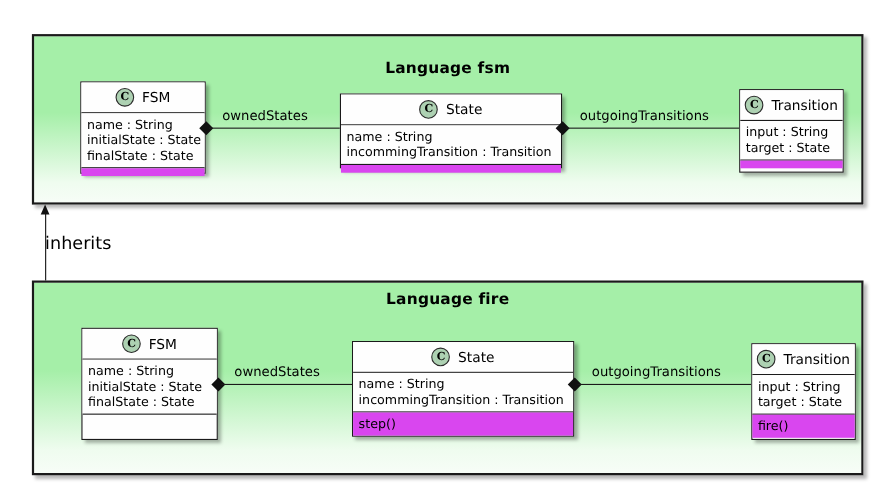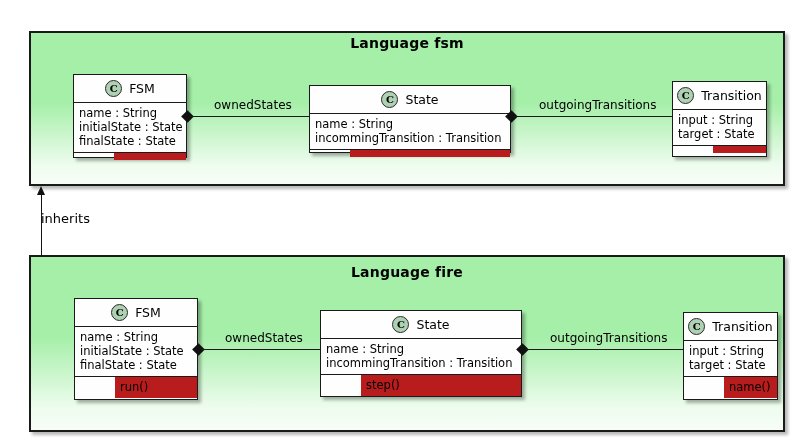--- a/index.html
+++ b/index.html
@@ -71,23 +71,22 @@
     font-size: 12.5px;
     color: #000;
   }
   .cls-attrs {
     padding: 3px 5px 4px 5px;
     border-bottom: 1.5px solid #1a1a1a;
     background: #FEFEFE;
   }
   .cls-ops {
     padding: 3px 5px 4px 5px;
-    background: #b91c1c;
+    background: #d946ef;
     min-height: 7px;
-    margin-left: 40px;
   }
   .cls-ops.empty {
     padding: 0;
     height: 7px;
   }
   .member {
     font-size: 11.5px;
     color: #000;
     line-height: 14px;
     white-space: nowrap;
@@ -104,49 +103,48 @@
     width: 9px;
     height: 9px;
     background: #111111;
     transform: rotate(45deg);
   }
   .assoc-label {
     position: absolute;
     font-size: 12px;
     color: #000;
     white-space: nowrap;
-    margin-left: 12px;
   }
 
   
   .inh-line {
     position: absolute;
     width: 0;
     border-left: 1.4px solid #111111;
   }
   .inh-head {
     position: absolute;
     width: 0;
     height: 0;
     border-left: 4.5px solid transparent;
     border-right: 4.5px solid transparent;
     border-bottom: 9px solid #111111;
   }
   .inh-label {
     position: absolute;
-    font-size: 13px;
+    font-size: 16px;
     color: #000;
     white-space: nowrap;
   }
 </style>
 </head>
 <body>
 
 <div class="package" style="left:29px; top:31px; width:756px; height:155px;">
-  <div class="package-title" style="top:2px;">Language fsm</div>
+  <div class="package-title" style="top:21px;">Language fsm</div>
 </div>
 
 <div class="uml-class" style="left:73px; top:74px; width:114px; height:84px;">
   <div class="cls-header">
     <span class="cls-icon">C</span>
     <span class="cls-name">FSM</span>
   </div>
   <div class="cls-attrs">
     <div class="member">name : String</div>
     <div class="member">initialState : State</div>
@@ -198,23 +196,20 @@
 <div class="uml-class" style="left:74px; top:298px; width:124px; height:102px;">
   <div class="cls-header">
     <span class="cls-icon">C</span>
     <span class="cls-name">FSM</span>
   </div>
   <div class="cls-attrs">
     <div class="member">name : String</div>
     <div class="member">initialState : State</div>
     <div class="member">finalState : State</div>
   </div>
-  <div class="cls-ops">
-    <div class="member">run()</div>
-  </div>
 </div>
 
 <div class="assoc-label" style="left:213px; top:331px;">ownedStates</div>
 <div class="diamond" style="left:194px; top:345px;"></div>
 <div class="assoc-line" style="left:201px; top:349px; width:119px;"></div>
 
 <div class="uml-class" style="left:320px; top:310px; width:202px; height:87px;">
   <div class="cls-header">
     <span class="cls-icon">C</span>
     <span class="cls-name">State</span>
@@ -235,15 +230,15 @@
 <div class="uml-class" style="left:683px; top:312px; width:95px; height:88px;">
   <div class="cls-header">
     <span class="cls-icon">C</span>
     <span class="cls-name">Transition</span>
   </div>
   <div class="cls-attrs">
     <div class="member">input : String</div>
     <div class="member">target : State</div>
   </div>
   <div class="cls-ops">
-    <div class="member">name()</div>
+    <div class="member">fire()</div>
   </div>
 </div>
 
 </body></html>

